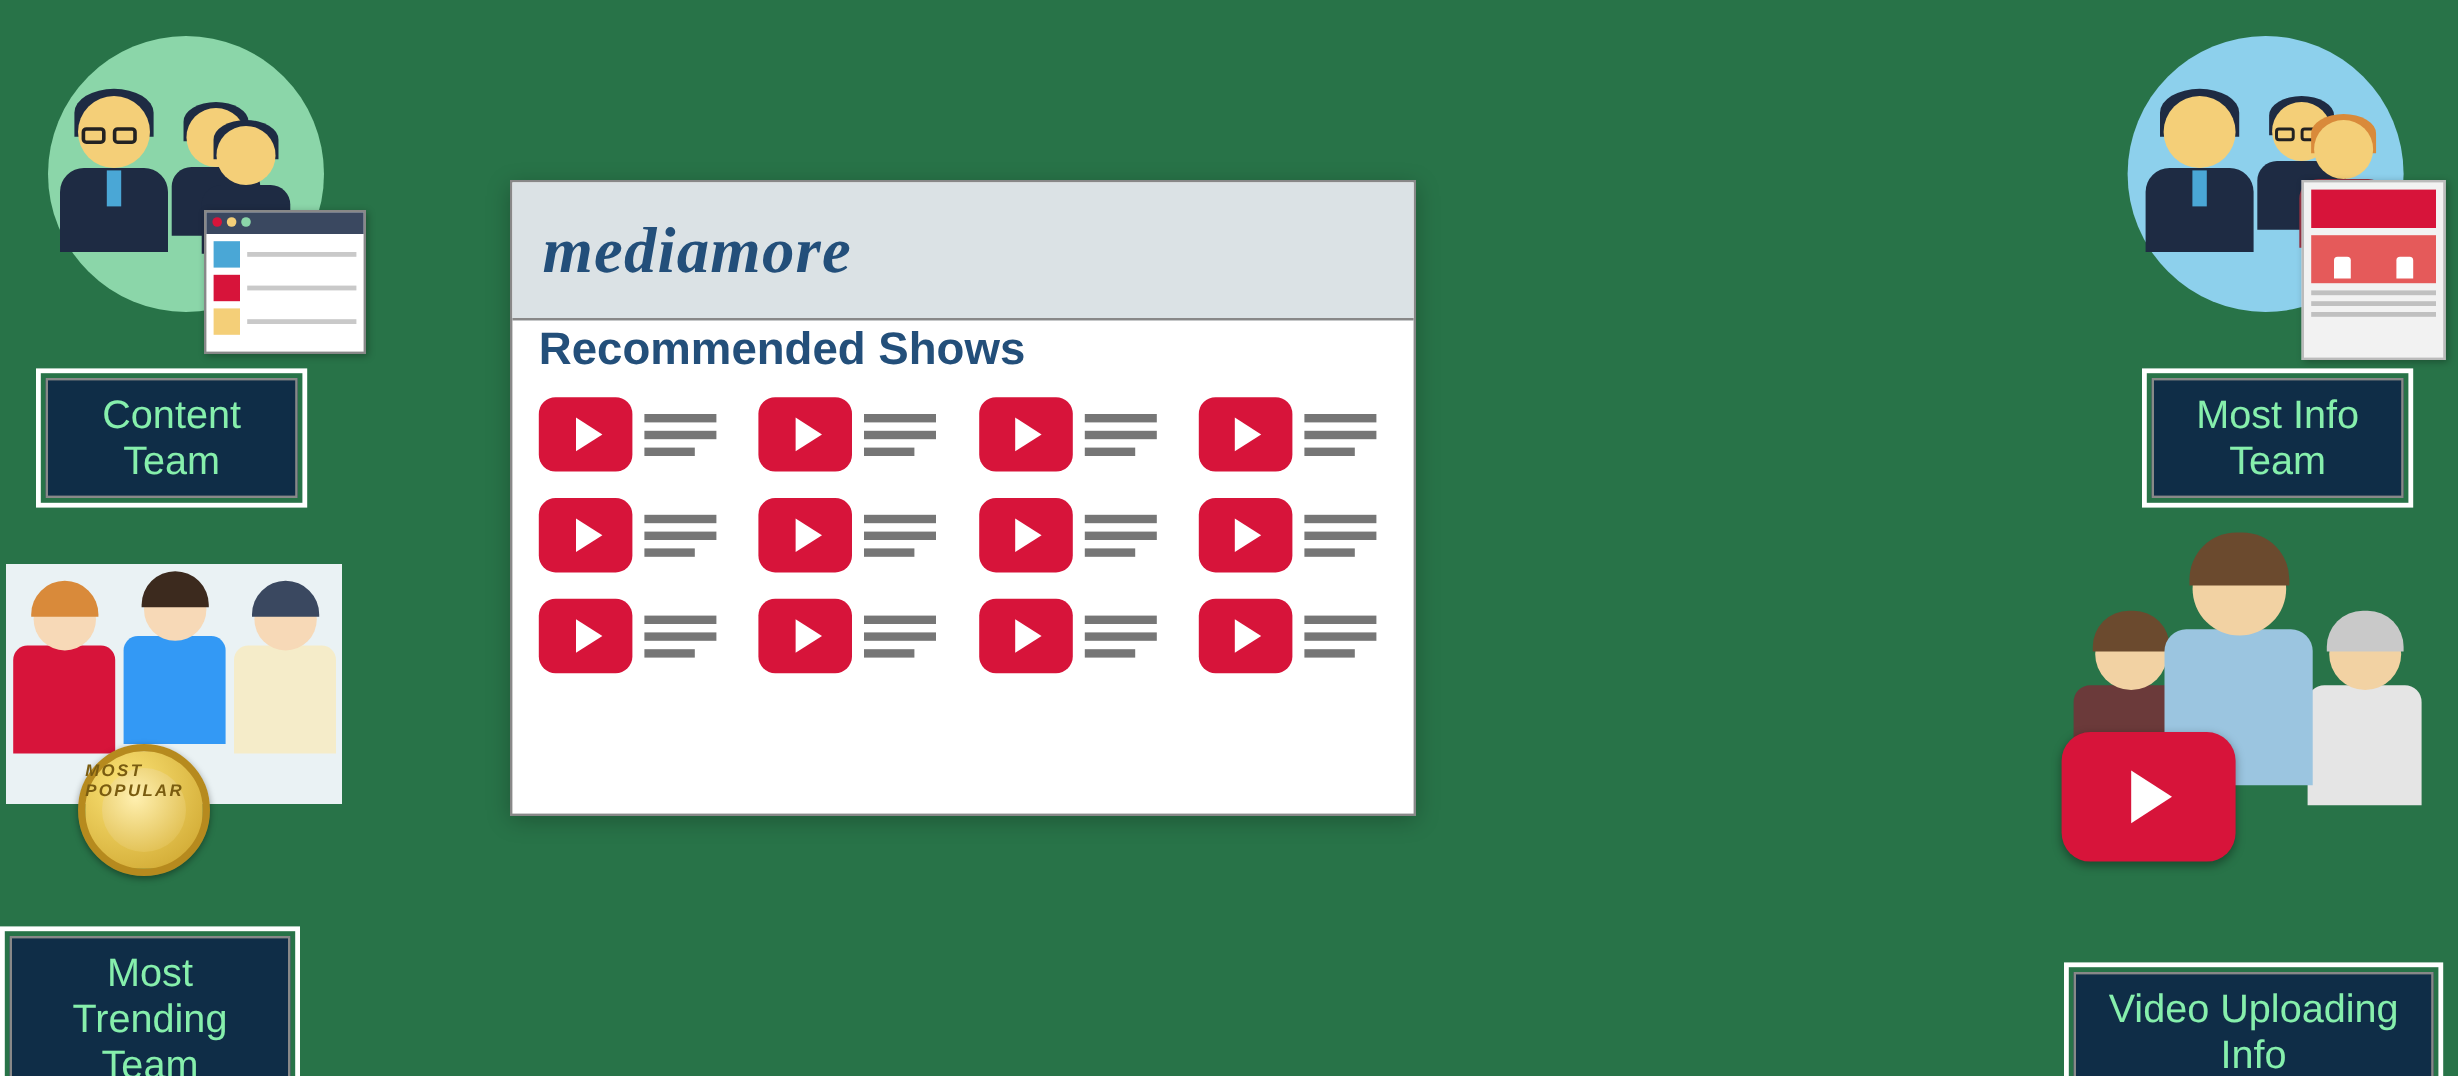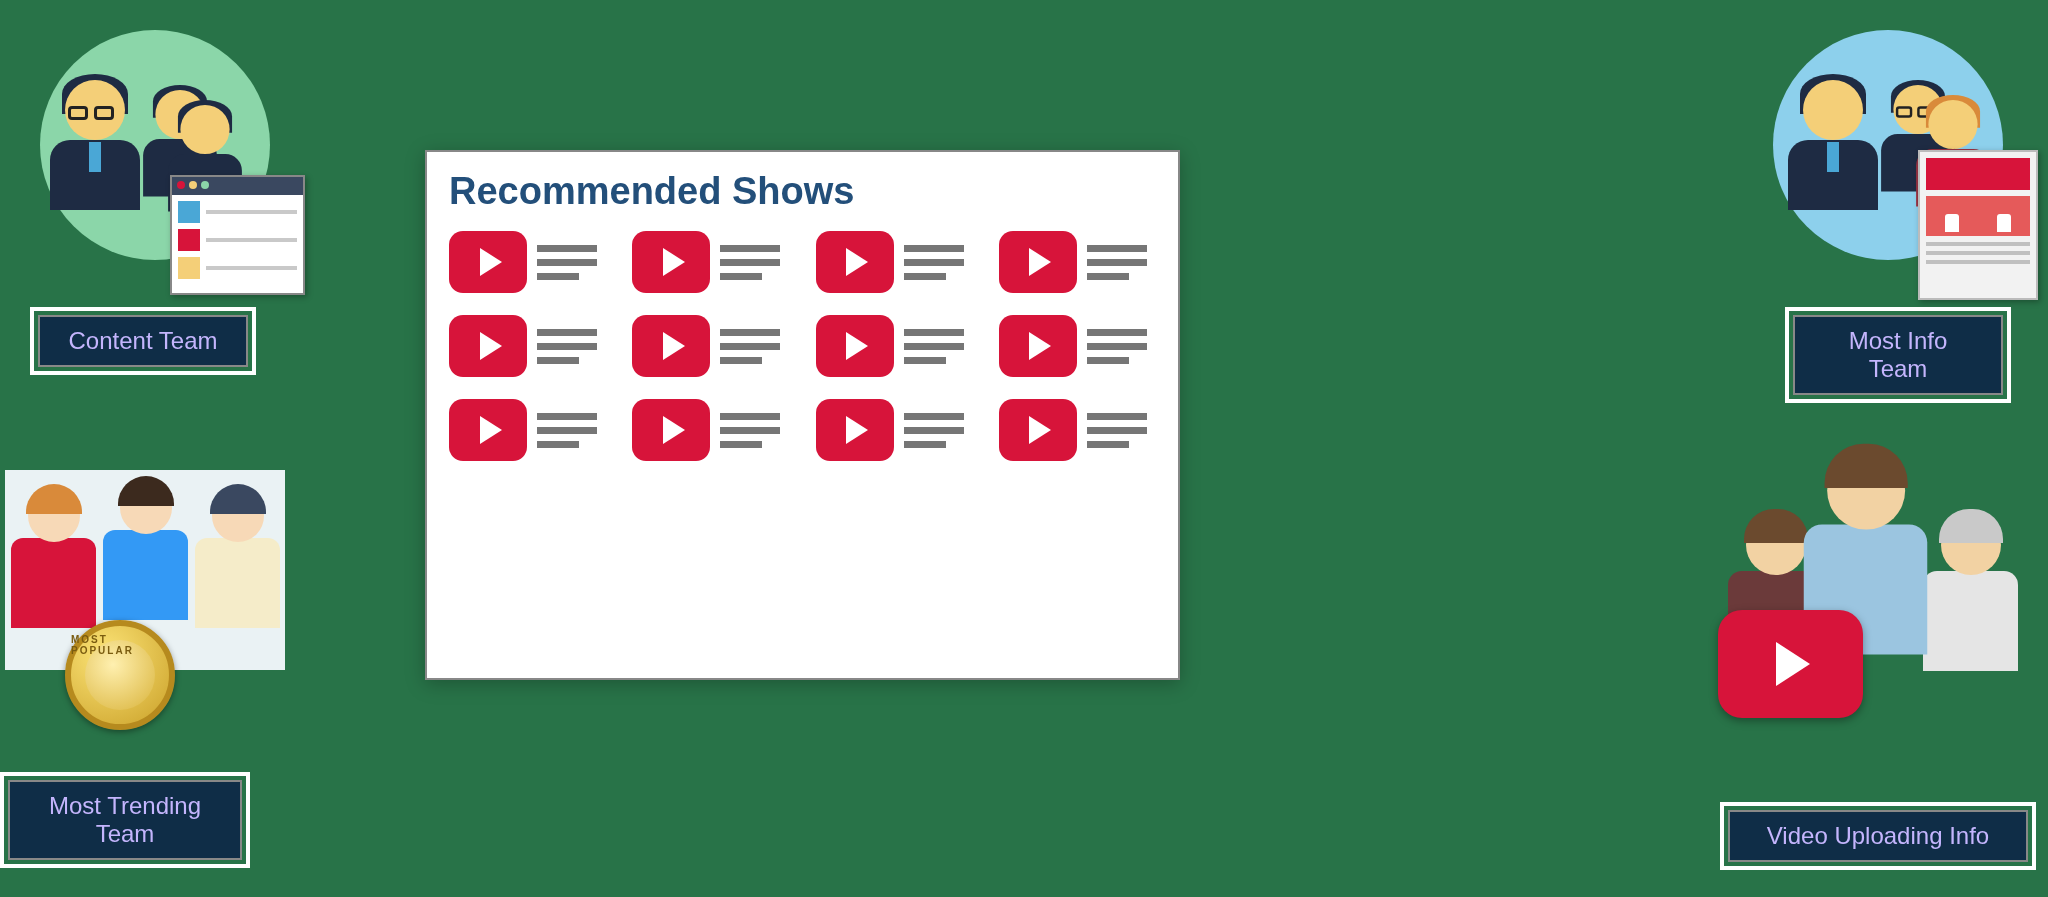--- a/index.html
+++ b/index.html
@@ -11,23 +11,23 @@
     font-family: Arial, sans-serif;
     overflow: hidden;
   }
 
   
   .team-label {
     background: #0f2d47;
     border: 2px solid #888;
     outline: 4px solid #fff;
     outline-offset: 4px;
-    color: #c4b5fd;
+    color: #86efac;
     text-align: center;
-    font-size: 24px;
+    font-size: 33px;
     padding: 10px 22px;
     position: absolute;
   }
 
   
   .content-team { position: absolute; left: 20px; top: 30px; width: 270px; }
   .content-circle {
     width: 230px; height: 230px; border-radius: 50%;
     background: #8bd6a9; margin: 0 auto; position: relative; overflow: visible;
   }
@@ -65,21 +65,21 @@
     height: 115px; background: #dbe2e5;
     border-bottom: 2px solid #888;
     display: flex; align-items: center; padding-left: 25px;
   }
   .media-logo {
     font-family: Georgia, 'Times New Roman', serif;
     font-weight: bold; font-style: italic;
     font-size: 54px; color: #234f7a;
     letter-spacing: 1px;
   }
-  .media-body { padding: 18px 22px; }
+  .media-body { padding: 3px 22px; }
   .media-subtitle {
     font-size: 38px; font-weight: bold; color: #234f7a;
     margin-bottom: 18px;
   }
   .video-grid {
     display: grid;
     grid-template-columns: repeat(4, 1fr);
     gap: 22px 26px;
   }
   .video-item { display: flex; align-items: center; gap: 10px; }
@@ -165,22 +165,22 @@
     background: radial-gradient(circle at 35% 30%, #fce477, #caa028);
     border: 6px solid #b68a1e;
     box-shadow: 0 2px 6px rgba(0,0,0,.4);
   }
   .medal::after{
     content:""; position:absolute; inset:14px; border-radius:50%;
     background: radial-gradient(circle at 40% 35%, #fff0b0, #d9b33a);
   }
   .medal-text{
     position:absolute; inset:0; display:flex; align-items:flex-start; justify-content:center;
-    color:#7a5c10; font-size:10px; font-weight:bold; letter-spacing:2px;
-    padding-top:8px; z-index:2;
+    color:#7a5c10; font-size:14px; font-weight:bold; letter-spacing:2px;
+    padding-top:8px; z-index:2;font-style:italic;
   }
 
   
   .vperson { position:absolute; width:95px;}
   .vperson .head{width:60px; height:60px; border-radius:50%; background:#f2d2a3; margin:0 auto; position:relative;}
   .vperson .hair{position:absolute; width:64px; height:34px; border-radius:30px 30px 0 0; background:#6b4a2e; left:-2px; top:-6px;}
   .vperson .body{width:95px; height:100px; border-radius:14px 14px 0 0; margin-top:-4px;}
   .vp1{left:0; top:60px;} .vp1 .body{background:#6b3a3a;}
   .vp2{left:90px; top:20px; transform:scale(1.3);} .vp2 .body{background:#9bc5e0;}
   .vp3{left:195px; top:60px;} .vp3 .hair{background:#c9c9c9;} .vp3 .body{background:#e5e5e5;}
@@ -267,20 +267,23 @@
         <div class="body"></div>
       </div>
     <div class="medal">
       <div class="medal-text">MOST POPULAR</div>
     </div>
   </div>
 </div>
 <div class="team-label trending-team-label">Most Trending Team</div>
 
 <div class="media-panel">
+  <div class="media-header">
+    <div class="media-logo">mediamore</div>
+  </div>
   <div class="media-body">
     <div class="media-subtitle">Recommended Shows</div>
     <div class="video-grid">
 
       <div class="video-item">
           <div class="video-thumb">
             <div class="play-tri"></div>
           </div>
           <div class="video-lines">
             <div class="vl"></div>

